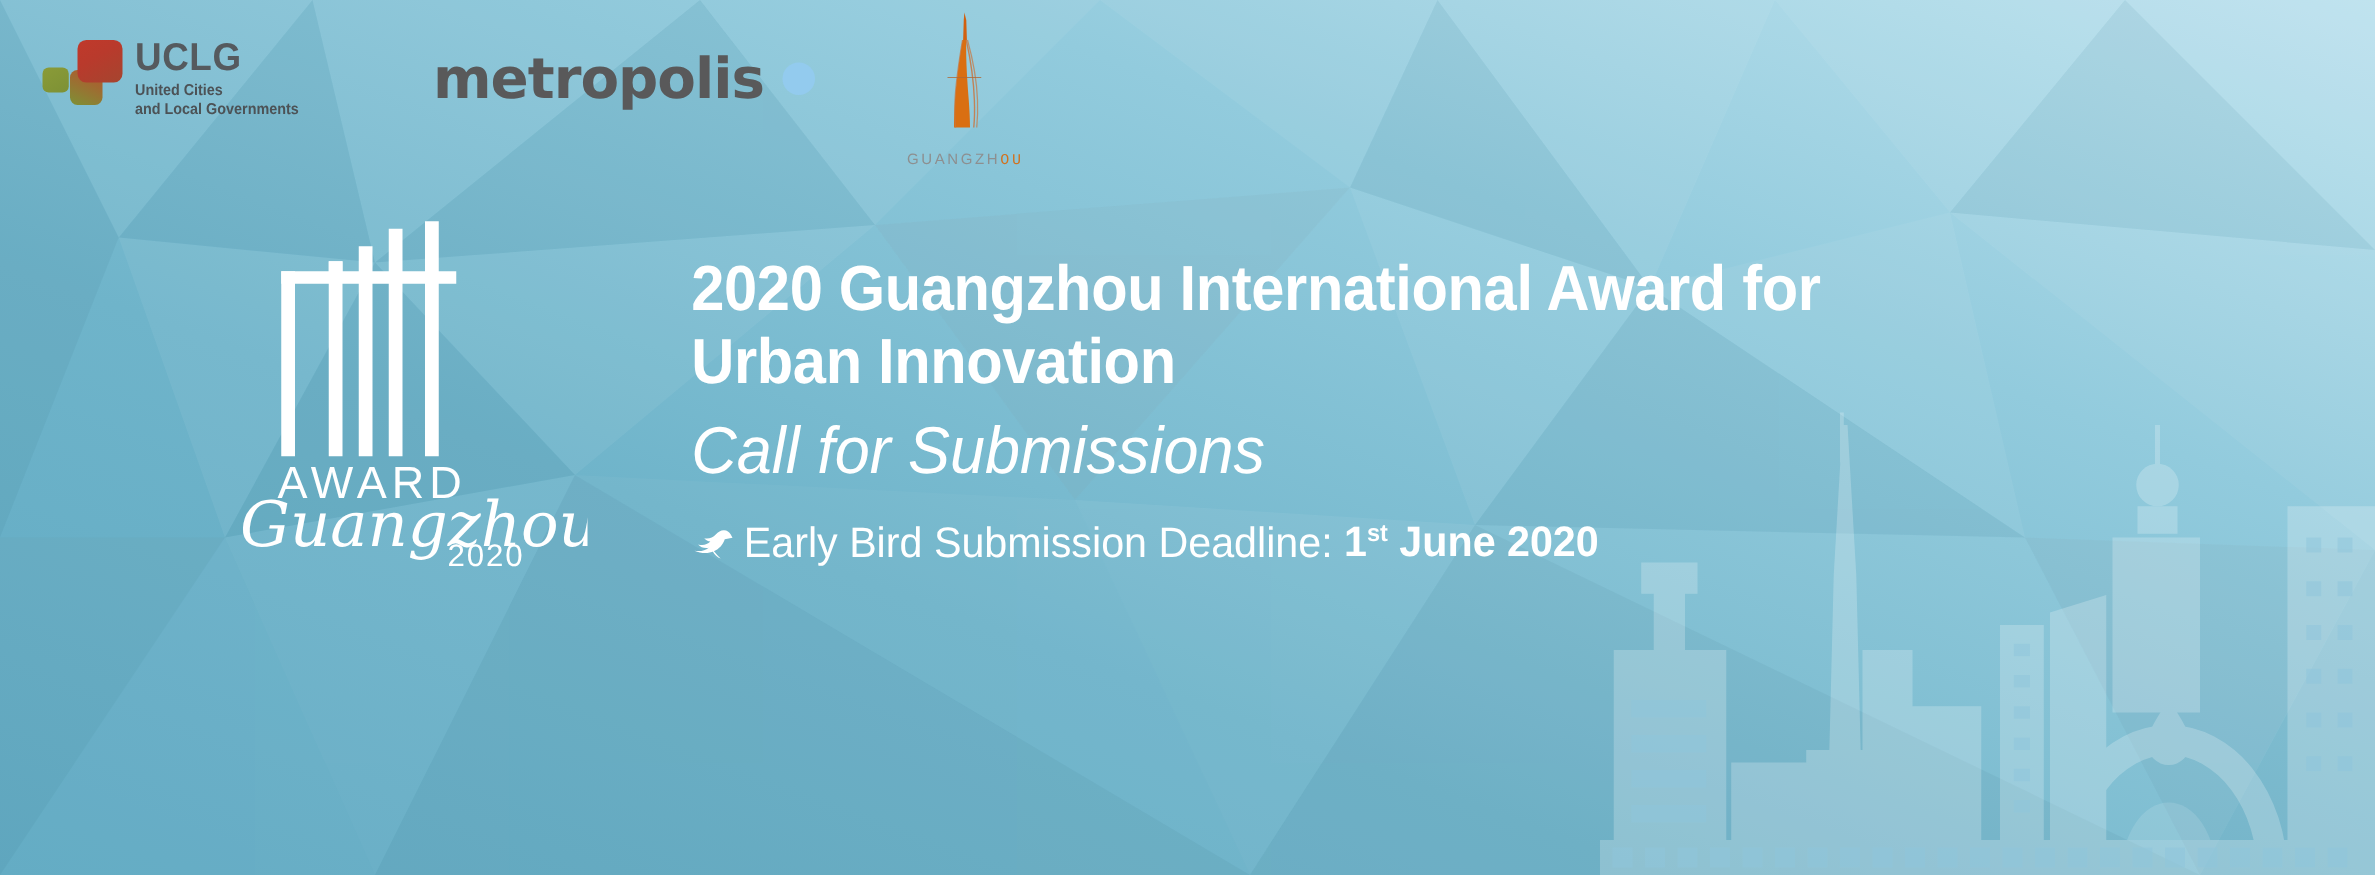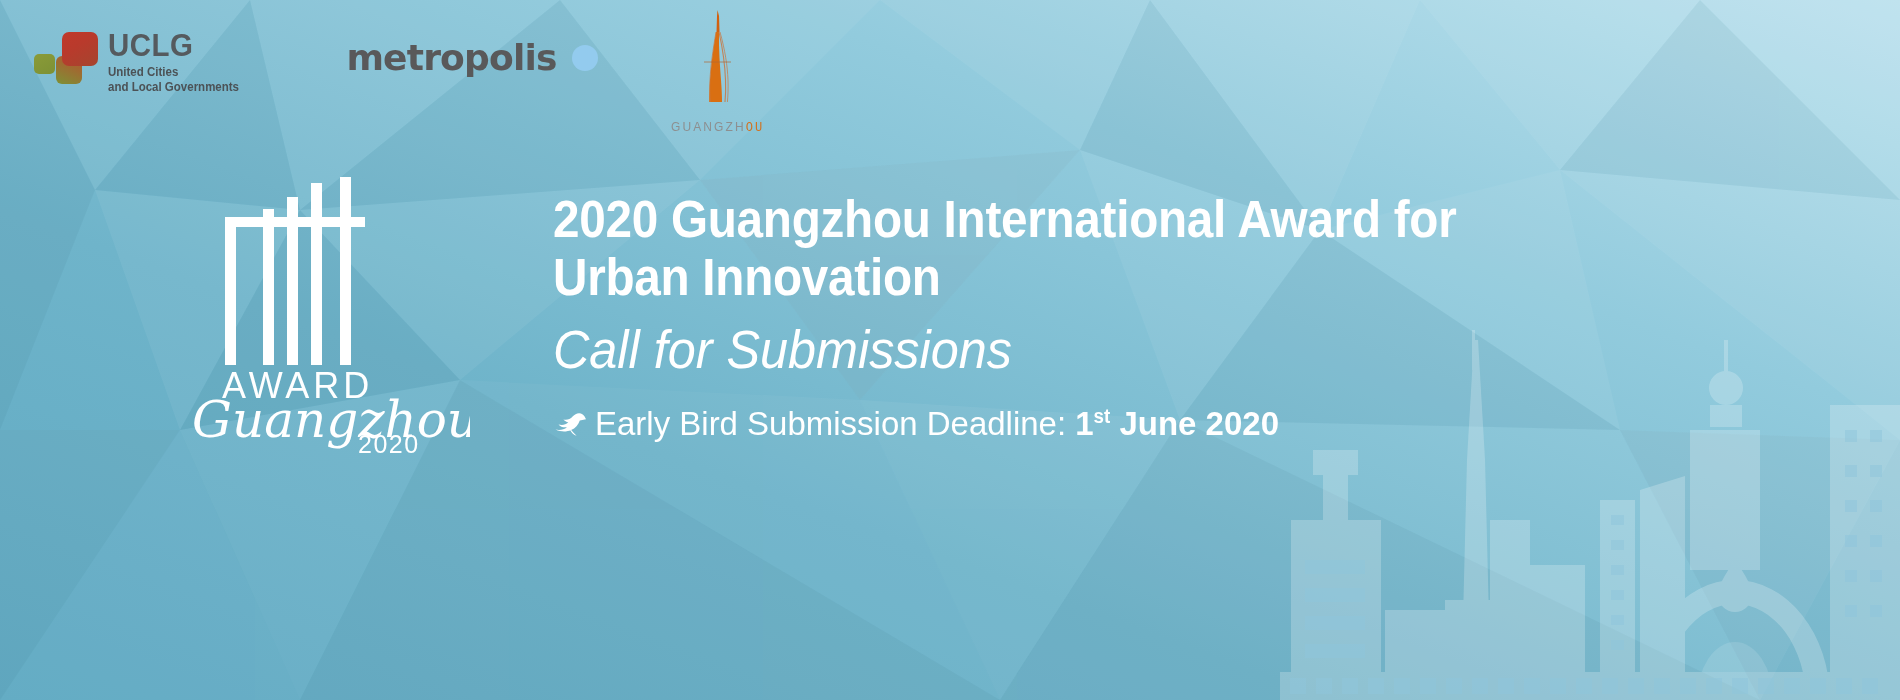--- a/index.html
+++ b/index.html
@@ -77,21 +77,21 @@
   
   #metropolis-logo {
     display: flex;
     align-items: center;
     margin-left: 96px;
     margin-top: 12px;
   }
   .metropolis-word {
     font-family: "DejaVu Sans", sans-serif;
     font-weight: bold;
-    font-size: 36px;
+    font-size: 45px;
     color: #59595a;
     letter-spacing: -0.8px;
     line-height: 1;
   }
   .metropolis-dot {
     width: 26px; height: 26px;
     border-radius: 50%;
     background: #93cbee;
     margin-left: 15px;
   }
@@ -115,21 +115,21 @@
   
   #award-logo {
     position: absolute;
     left: 170px; top: 165px;
     width: 300px; height: 290px;
   }
 
   
   #copy {
     position: absolute;
-    left: 553px; top: 191px;
+    left: 553px; top: 202px;
     width: 1120px;
   }
   #headline {
     font-family: "Liberation Sans", sans-serif;
     font-weight: bold;
     color: #ffffff;
     font-size: 51px;
     line-height: 1.14;
     letter-spacing: -0.3px;
     transform: scaleX(0.935);

